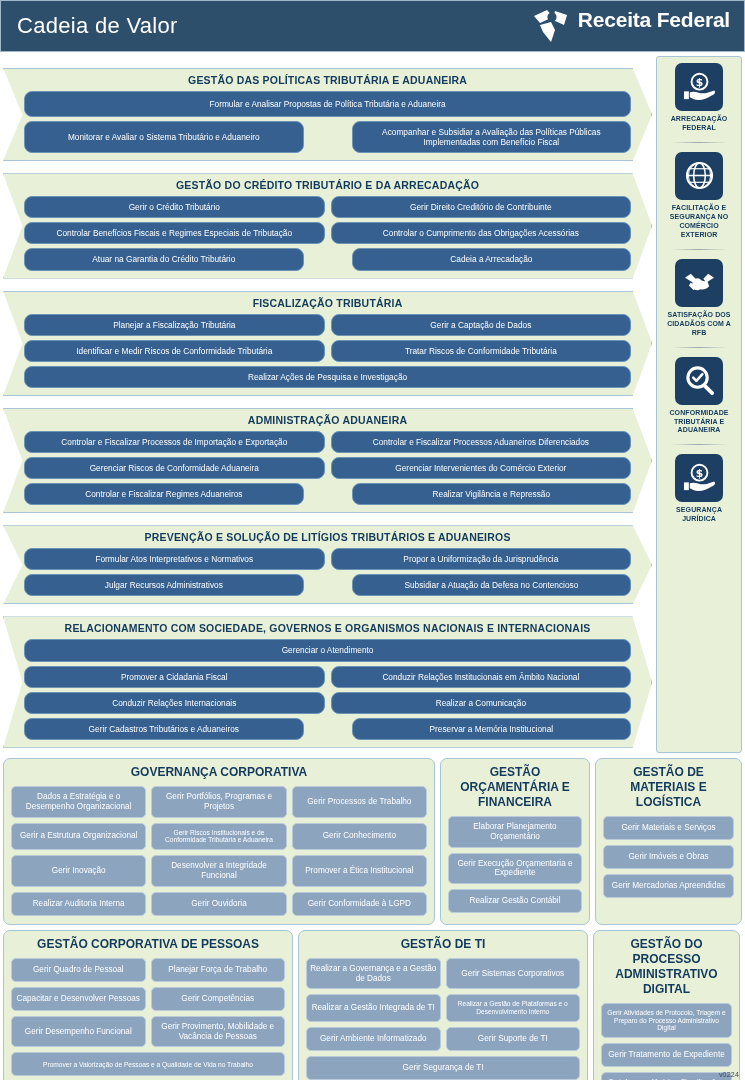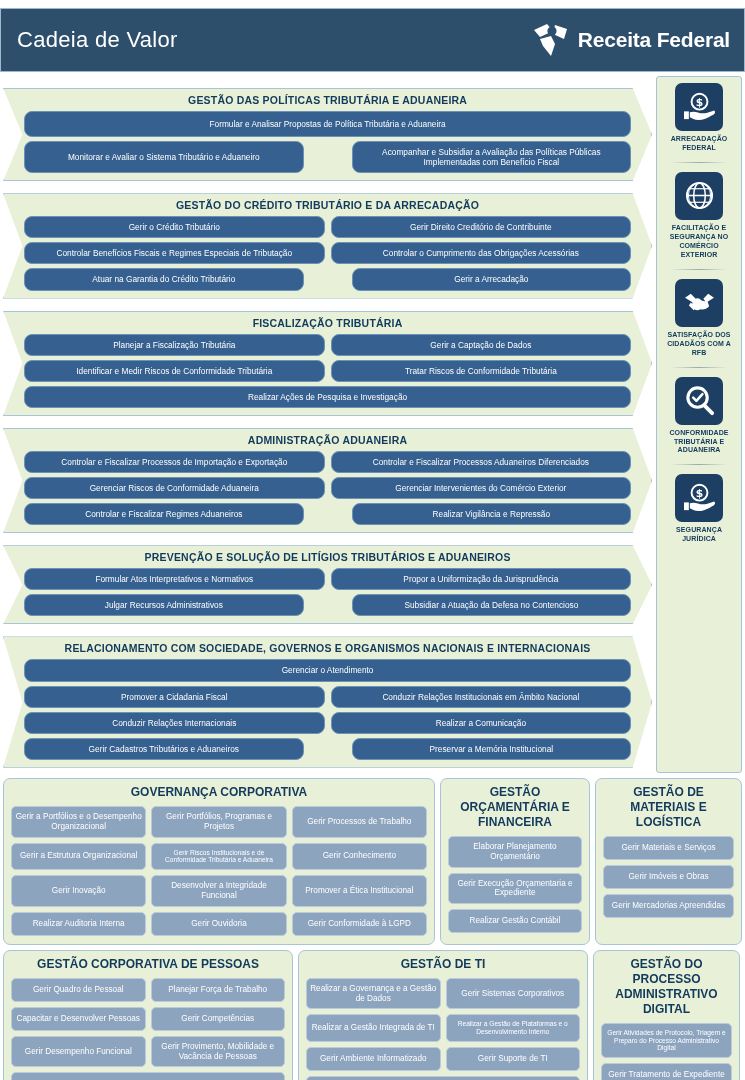--- a/index.html
+++ b/index.html
@@ -11,38 +11,37 @@
   }
   .page {
     position: relative;
     width: 745px; height: 1080px;
     background: #ffffff;
     padding: 0;
   }
 
   
   .header {
-    height: 64px;
+    height: 52px;
     background: #2d4f6b;
     display: flex;
     align-items: center;
     justify-content: space-between;
     padding: 0 14px 0 16px;
     border: 1px solid #9fb8cc;
-    margin-top: 8px;
   }
   .header-title {
     color: #ffffff;
     font-size: 22px;
     font-weight: 400;
     letter-spacing: .3px;
   }
   .brand {
     display: flex;
-    align-items: center;
+    align-items: flex-start;
     gap: 7px;
   }
   .brand-logo { width: 40px; height: 36px; }
   .brand-text {
     color: #ffffff;
     font-size: 21px;
     font-weight: bold;
     letter-spacing: -.2px;
   }
 
@@ -227,21 +226,21 @@
           <div class="row">
             <div class="proc">Gerir o Crédito Tributário</div>
             <div class="proc">Gerir Direito Creditório de Contribuinte</div>
           </div>
           <div class="row">
             <div class="proc">Controlar Benefícios Fiscais e Regimes Especiais de Tributação</div>
             <div class="proc">Controlar o Cumprimento das Obrigações Acessórias</div>
           </div>
           <div class="row">
             <div class="proc">Atuar na Garantia do Crédito Tributário</div>
-            <div class="proc">Gerir a Arrecadação</div>
+            <div class="proc">Cadeia a Arrecadação</div>
           </div>
         </div>
         <div class="band">
           <div class="band-title">FISCALIZAÇÃO TRIBUTÁRIA</div>
           <div class="row">
             <div class="proc">Planejar a Fiscalização Tributária</div>
             <div class="proc">Gerir a Captação de Dados</div>
           </div>
           <div class="row">
             <div class="proc">Identificar e Medir Riscos de Conformidade Tributária</div>
@@ -359,21 +358,21 @@
           <div class="result-label">SEGURANÇA JURÍDICA</div>
         </div>
       </div>
   </div>
 
   <div class="support-row" id="support1">
       <div class="sbox" style="width: 432px; min-height: 137px;">
         <div class="sbox-title">GOVERNANÇA CORPORATIVA</div>
         <div class="sgrid">
           <div class="srow">
-            <div class="sproc">Gerir a Portfólios e o Desempenho Organizacional</div>
+            <div class="sproc">Dados a Estratégia e o Desempenho Organizacional</div>
             <div class="sproc">Gerir Portfólios, Programas e Projetos</div>
             <div class="sproc">Gerir Processos de Trabalho</div>
           </div>
           <div class="srow">
             <div class="sproc">Gerir a Estrutura Organizacional</div>
             <div class="sproc small">Gerir Riscos Institucionais e de Conformidade Tributária e Aduaneira</div>
             <div class="sproc">Gerir Conhecimento</div>
           </div>
           <div class="srow">
             <div class="sproc">Gerir Inovação</div>

